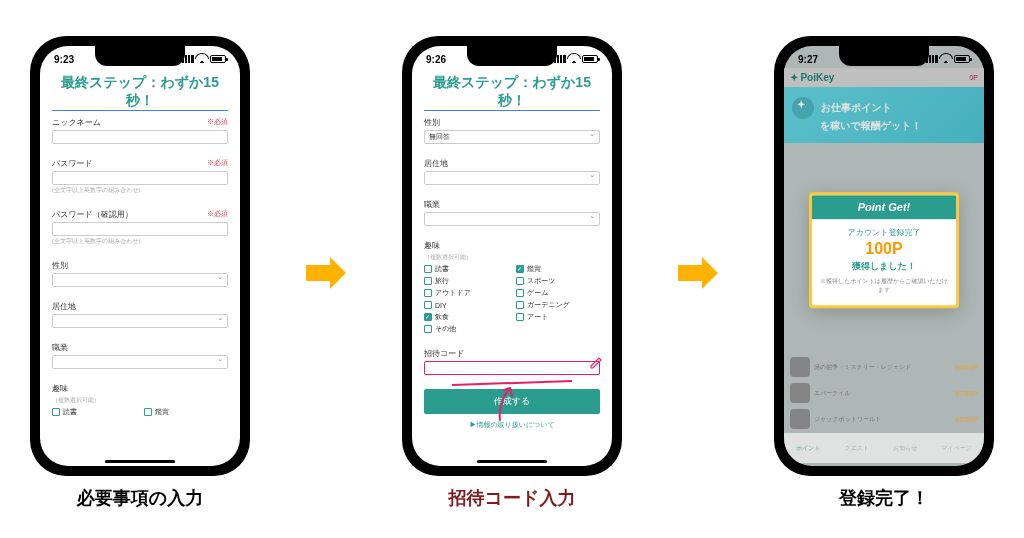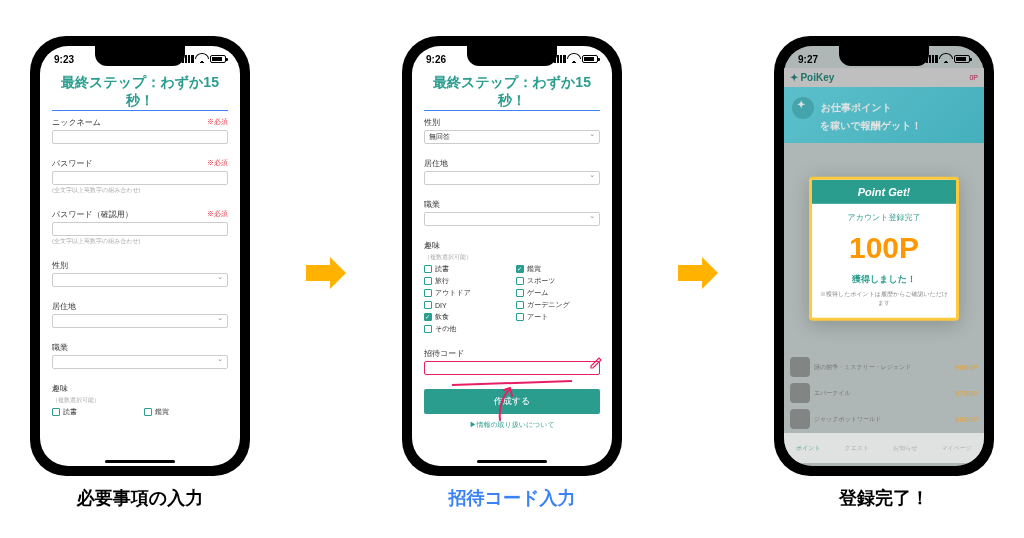--- a/index.html
+++ b/index.html
@@ -49,37 +49,37 @@
   .p3header { background:#fff; padding:4px 6px; display:flex; justify-content:space-between; align-items:center; font-size:8px;}
   .p3logo { color:#2a9d8f; font-weight:bold; font-size:10px; display:flex; align-items:center; gap:2px;}
   .p3pts { color:#e91e63; font-size:7px; }
   .p3banner { background:linear-gradient(135deg,#26c6da,#00acc1); color:#fff; padding:10px 8px; font-size:10px; font-weight:bold; text-align:left; position:relative; opacity:.6;}
   .p3banner .ic{ width:22px; height:22px; background:#0097a7; border-radius:50%; display:inline-block; vertical-align:middle; margin-right:4px; position:relative;}
   .p3banner .ic::after{content:"✦";position:absolute;color:#fff;left:5px;top:2px;}
   .modal { position:absolute; left:50%; top:50%; transform:translate(-50%,-55%); width:150px; background:#fff; border-radius:4px; overflow:hidden; box-shadow:0 4px 20px rgba(0,0,0,.2); z-index:10; border:3px solid #ffc93c;}
   .modal-head { background:#2a9d8f; color:#fff; text-align:center; padding:6px; font-size:11px; font-weight:bold; font-style:italic;}
   .modal-body { text-align:center; padding:8px 8px 10px; }
   .modal-body .t1 { color:#2a9d8f; font-size:8px; }
-  .modal-body .pts { color:#ff9800; font-size:30px; font-weight:bold; margin:8px 0;}
+  .modal-body .pts { color:#ff9800; font-size:16px; font-weight:bold; margin:2px 0;}
   .modal-body .t2 { color:#2a9d8f; font-size:9px; font-weight:bold;}
   .modal-body .t3 { color:#888; font-size:6px; margin-top:4px;}
   .overlay { position:absolute; inset:0; background:rgba(0,0,0,.25); }
   .p3list { position:absolute; bottom:34px; left:0; right:0; opacity:.5; font-size:6px; }
   .p3item { display:flex; align-items:center; padding:3px 6px; gap:4px;}
   .p3thumb{ width:20px; height:20px; background:#555; border-radius:4px;}
   .p3txt{ flex:1; color:#333;}
   .p3pt{ color:#ff9800; font-weight:bold; font-size:8px;}
   .p3nav { position:absolute; bottom:3px; left:0; right:0; height:30px; background:#fff; display:flex; justify-content:space-around; align-items:center; font-size:6px; color:#aaa; opacity:.6;}
   .p3nav span:first-child{color:#2a9d8f;}
 
   .arrow { width:44px; height:36px; }
   .arrow svg { width:100%; height:100%; }
   .caption { text-align:left; font-weight:bold; font-size:18px; margin-top:10px; }
   .cap1 { color:#000; }
-  .cap2 { color:#3b82f6; }
+  .cap2 { color:#7f1d1d; }
   .cap3 { color:#000; }
   .col { display:flex; flex-direction:column; align-items:center; }
 </style>
 </head>
 <body>
 
 <div class="row">
 
   <div class="col">
     <div class="phone">

